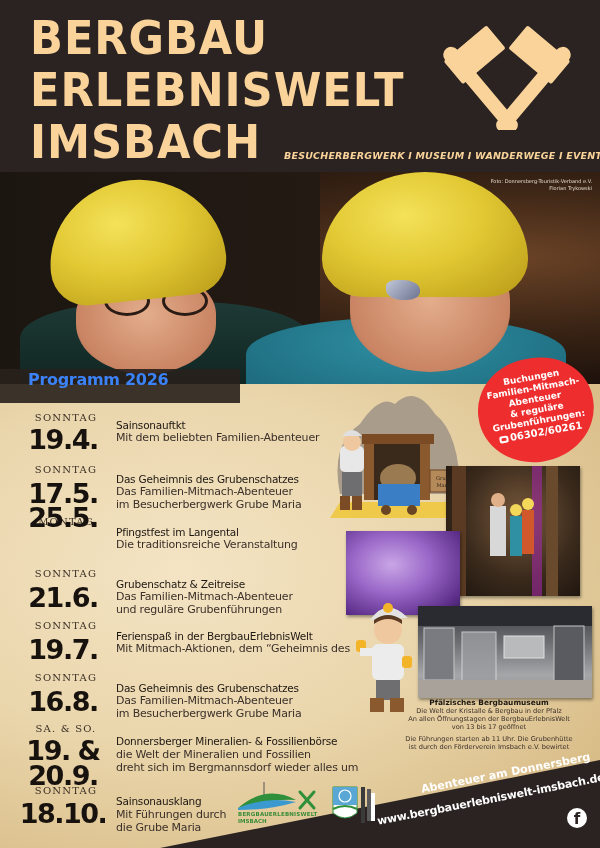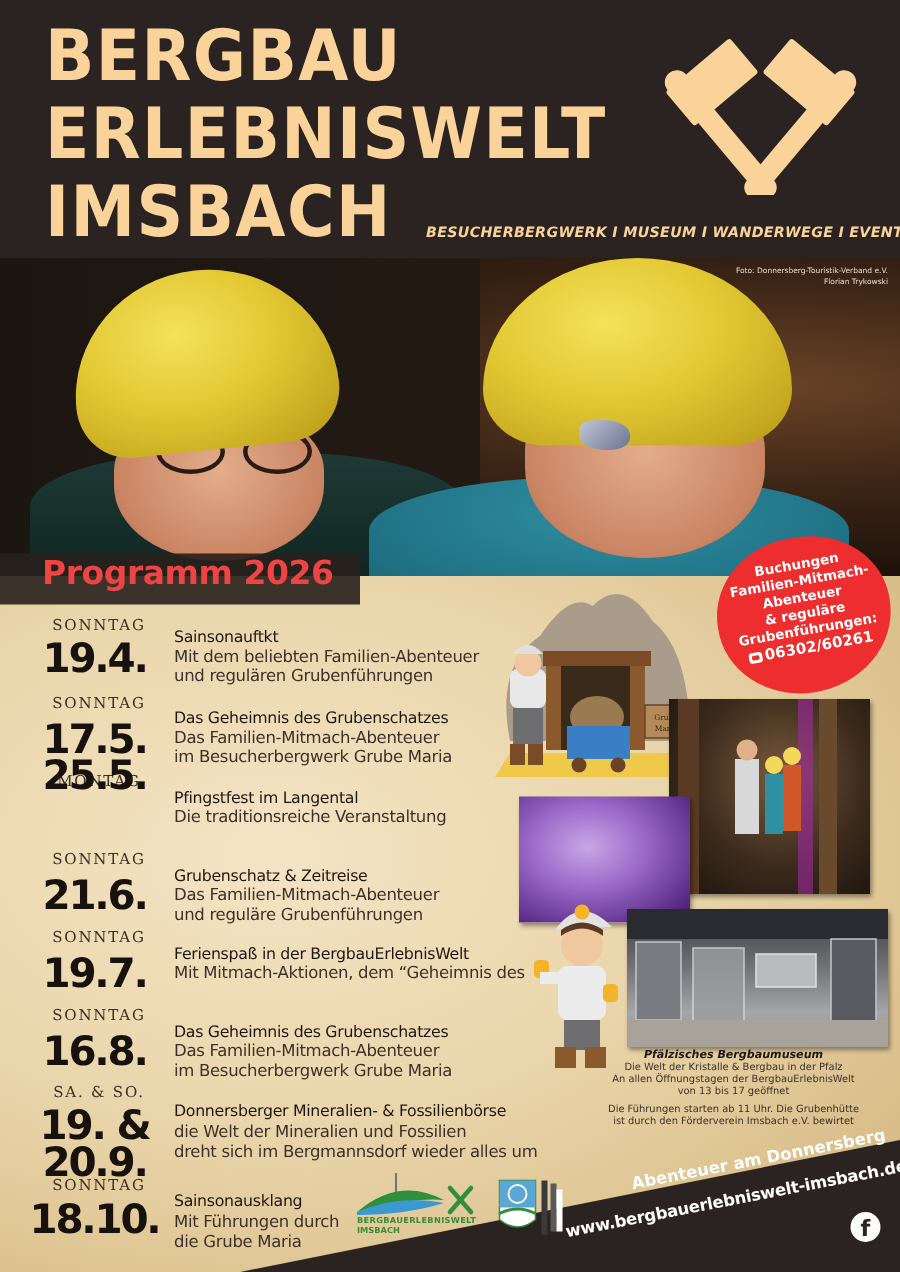--- a/index.html
+++ b/index.html
@@ -33,21 +33,21 @@
   .glasses span { position: absolute; top: 0; width: 46px; height: 30px; border: 3px solid #2a1c14; border-radius: 50%; }
   .glasses span:first-child { left: 0; } .glasses span:last-child { left: 58px; }
   .crystal { position: absolute; left: 386px; top: 108px; width: 34px; height: 20px; background: linear-gradient(135deg, #c2c8d8, #6b7290); border-radius: 30% 50% 40% 50%; }
 
   
   .parchment { position: absolute; left: 0; top: 384px; width: 600px; height: 464px;
     background: radial-gradient(ellipse at 30% 40%, #f4e4c4 0%, #ead6ac 45%, #d9bd88 85%, #c7a56e 100%); }
 
   
   .prog-banner { position: absolute; left: 0; top: 369px; width: 240px; height: 34px; background: rgba(40,32,28,0.9); }
-  .prog-title { position: absolute; left: 28px; top: 370px; font-size: 22px; font-weight: 900; color: #ef4444; letter-spacing: -0.3px; white-space: nowrap; }
+  .prog-title { position: absolute; left: 28px; top: 370px; font-size: 16px; font-weight: 900; color: #3b82f6; letter-spacing: -0.3px; white-space: nowrap; }
   .ev-day { position: absolute; left: 18px; width: 96px; text-align: center; font-family: "DejaVu Serif", serif; font-size: 10px; color: #3a2e25; letter-spacing: 1.2px; white-space: nowrap; }
   .ev-date { position: absolute; left: 10px; width: 106px; text-align: center; font-family: "DejaVu Sans", sans-serif; font-weight: 900; color: #17120e; font-size: 27px; letter-spacing: -1.5px; line-height: 27px; white-space: nowrap; }
   .ev-title { position: absolute; left: 116px; font-size: 10.5px; font-weight: normal; color: #1d1712; white-space: nowrap; letter-spacing: -0.2px; }
   .ev-desc { position: absolute; left: 116px; font-size: 11px; color: #3b302a; line-height: 13px; white-space: nowrap; letter-spacing: -0.2px; }
 
   
   .booking { position: absolute; left: 478px; top: 358px; width: 116px; height: 104px; border-radius: 50% 48% 52% 50%; background: #ee2e2e; transform: rotate(-8deg); }
   .booking-text { position: absolute; left: 480px; top: 372px; width: 112px; text-align: center; color: #ffffff; font-weight: bold; font-size: 9px; line-height: 11px; transform: rotate(-10deg); }
   .booking-phone { font-size: 10px; }
   .phone-icon { display: inline-block; width: 9px; height: 7px; background: #ffffff; border-radius: 2px; margin-right: 2px; vertical-align: middle; position: relative; }
@@ -55,21 +55,21 @@
 
   
   .mine-illus { position: absolute; left: 320px; top: 384px; width: 150px; height: 142px; }
   .photo-miners { position: absolute; left: 446px; top: 466px; width: 134px; height: 130px; background: radial-gradient(ellipse at 55% 40%, #7a5a3c 0%, #3a2a1c 55%, #1a120c 100%); box-shadow: 1px 2px 3px rgba(0,0,0,0.4); overflow: hidden; }
   .photo-amethyst { position: absolute; left: 346px; top: 531px; width: 114px; height: 84px; background: radial-gradient(ellipse at 40% 40%, #c9a6e6 0%, #9a68c8 40%, #5d2f8a 80%, #3a1c58 100%); box-shadow: 1px 2px 3px rgba(0,0,0,0.4); }
   .photo-museum { position: absolute; left: 418px; top: 606px; width: 174px; height: 92px; background: linear-gradient(180deg, #3a3b40 0%, #6e6f73 40%, #a5a6a8 75%, #8d8e90 100%); box-shadow: 1px 2px 3px rgba(0,0,0,0.4); overflow: hidden; }
   .miner-boy { position: absolute; left: 352px; top: 598px; width: 70px; height: 118px; }
 
   
   .museum-caption { position: absolute; left: 390px; top: 699px; width: 198px; text-align: center; font-size: 6.6px; line-height: 8px; color: #3b302a; }
-  .museum-caption .mc-title { font-weight: bold; font-size: 7.4px; color: #1d1712; font-style: italic; }
+  .museum-caption .mc-title { font-weight: bold; font-size: 7.4px; color: #1d1712; }
   .museum-caption .mc-gap { height: 4px; }
 
   
   .footer-slant { position: absolute; left: 0; top: 0; width: 600px; height: 848px; pointer-events: none; }
   .footer-claim { position: absolute; left: 420px; top: 783px; color: #ffffff; font-weight: bold; font-size: 11px; transform: rotate(-11deg); transform-origin: left top; white-space: nowrap; }
   .footer-url { position: absolute; left: 376px; top: 815px; color: #ffffff; font-weight: bold; font-size: 11px; transform: rotate(-11deg); transform-origin: left top; white-space: nowrap; letter-spacing: -0.2px; }
   .fb-icon { position: absolute; left: 567px; top: 808px; width: 20px; height: 20px; border-radius: 50%; background: #ffffff; color: #2b2321; font-weight: bold; font-size: 15px; line-height: 22px; text-align: center; }
 
   
   .logo-bew { position: absolute; left: 236px; top: 780px; width: 86px; height: 48px; }
@@ -202,21 +202,20 @@
   <rect x="38" y="100" width="14" height="14" fill="#8a5a2e"></rect>
 </svg>
 
 <div>
 
   <div class="ev-day" style="top:412px">SONNTAG</div>
   <div class="ev-date" style="top:426px">19.4.</div>
   <div class="ev-title" style="top:419px">Sainsonauftkt</div>
   <div class="ev-desc" style="top:431px">
     <div>Mit dem beliebten Familien-Abenteuer</div>
-    <div>und regulären Grubenführungen</div>
   </div>
 
   <div class="ev-day" style="top:464px">SONNTAG</div>
   <div class="ev-date" style="top:480px">17.5.</div>
   <div class="ev-title" style="top:473px">Das Geheimnis des Grubenschatzes</div>
   <div class="ev-desc" style="top:485px">
     <div>Das Familien-Mitmach-Abenteuer</div>
     <div>im Besucherbergwerk Grube Maria</div>
   </div>
 

